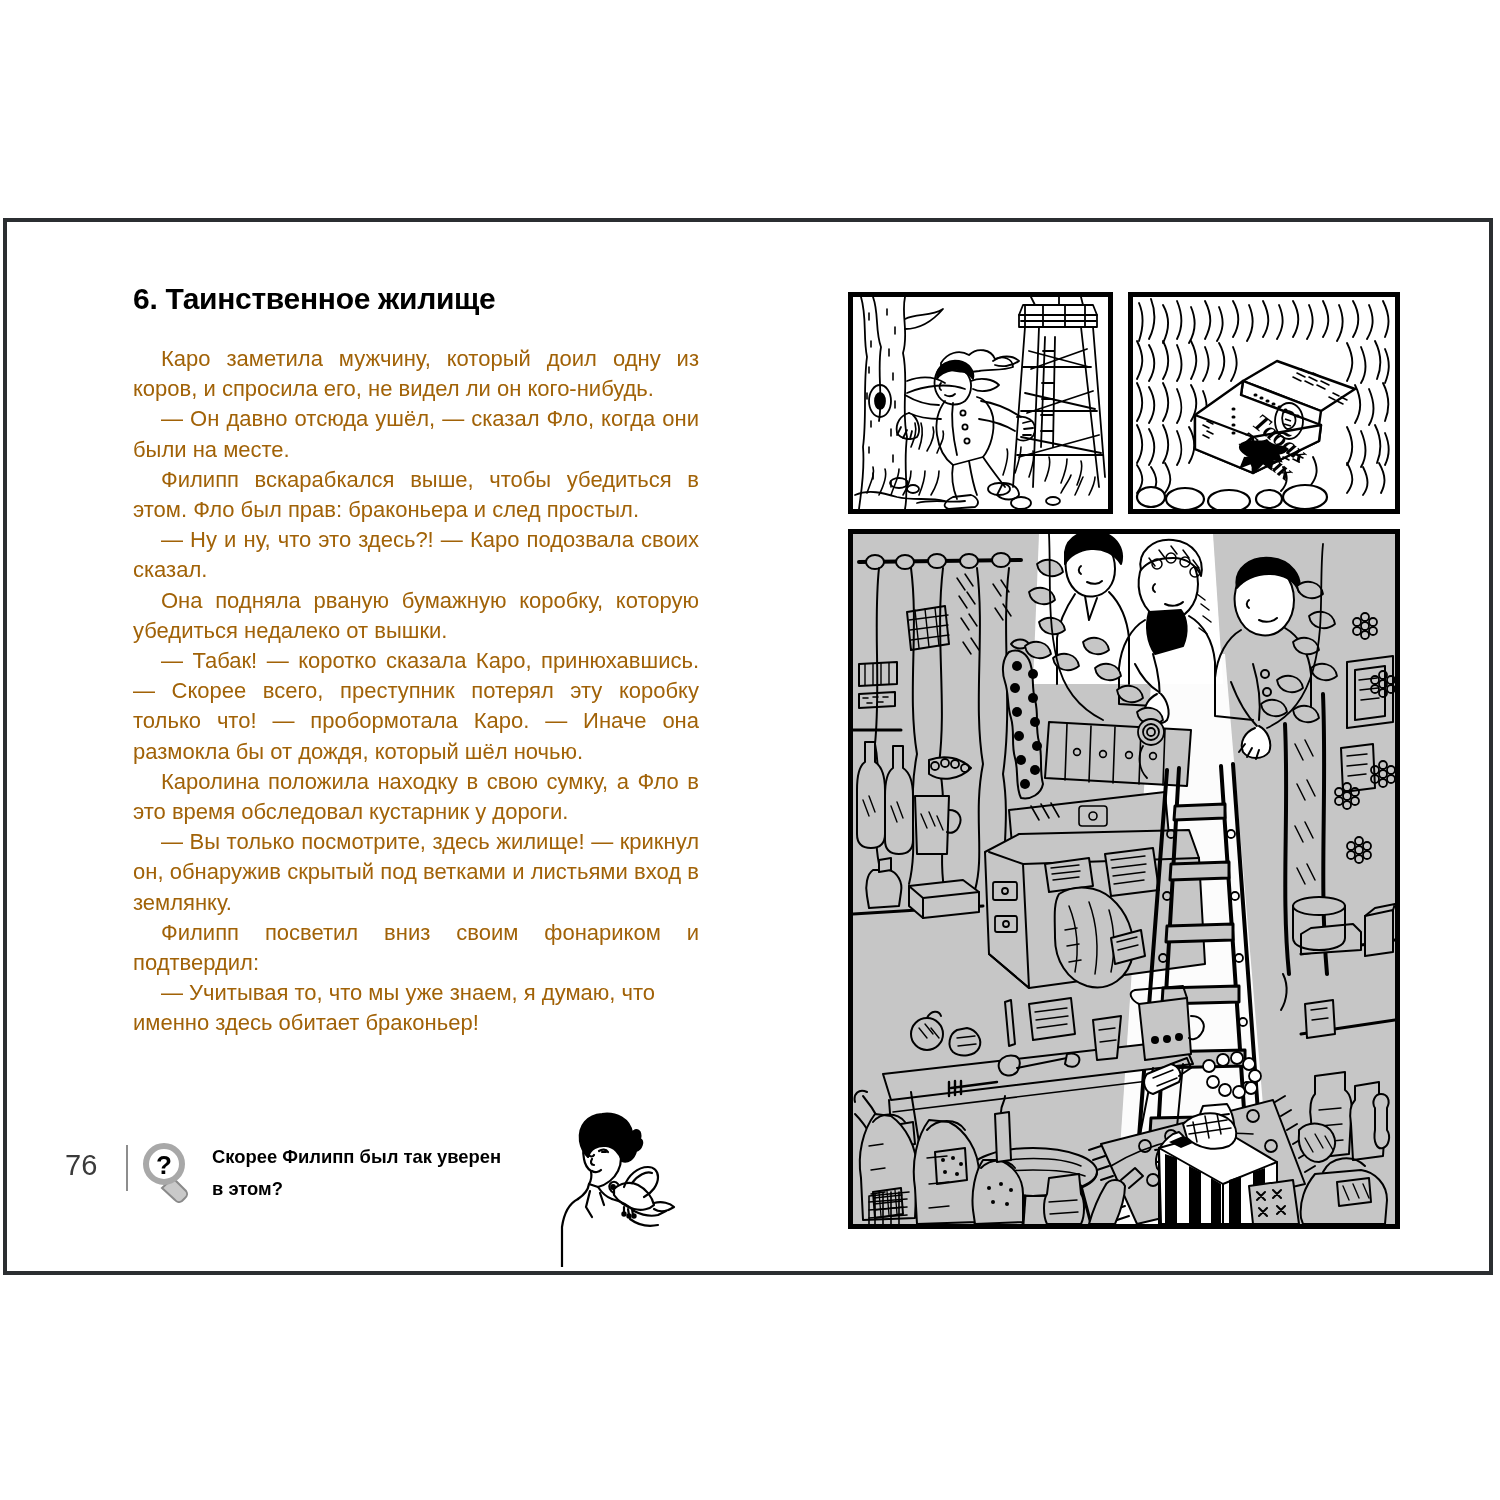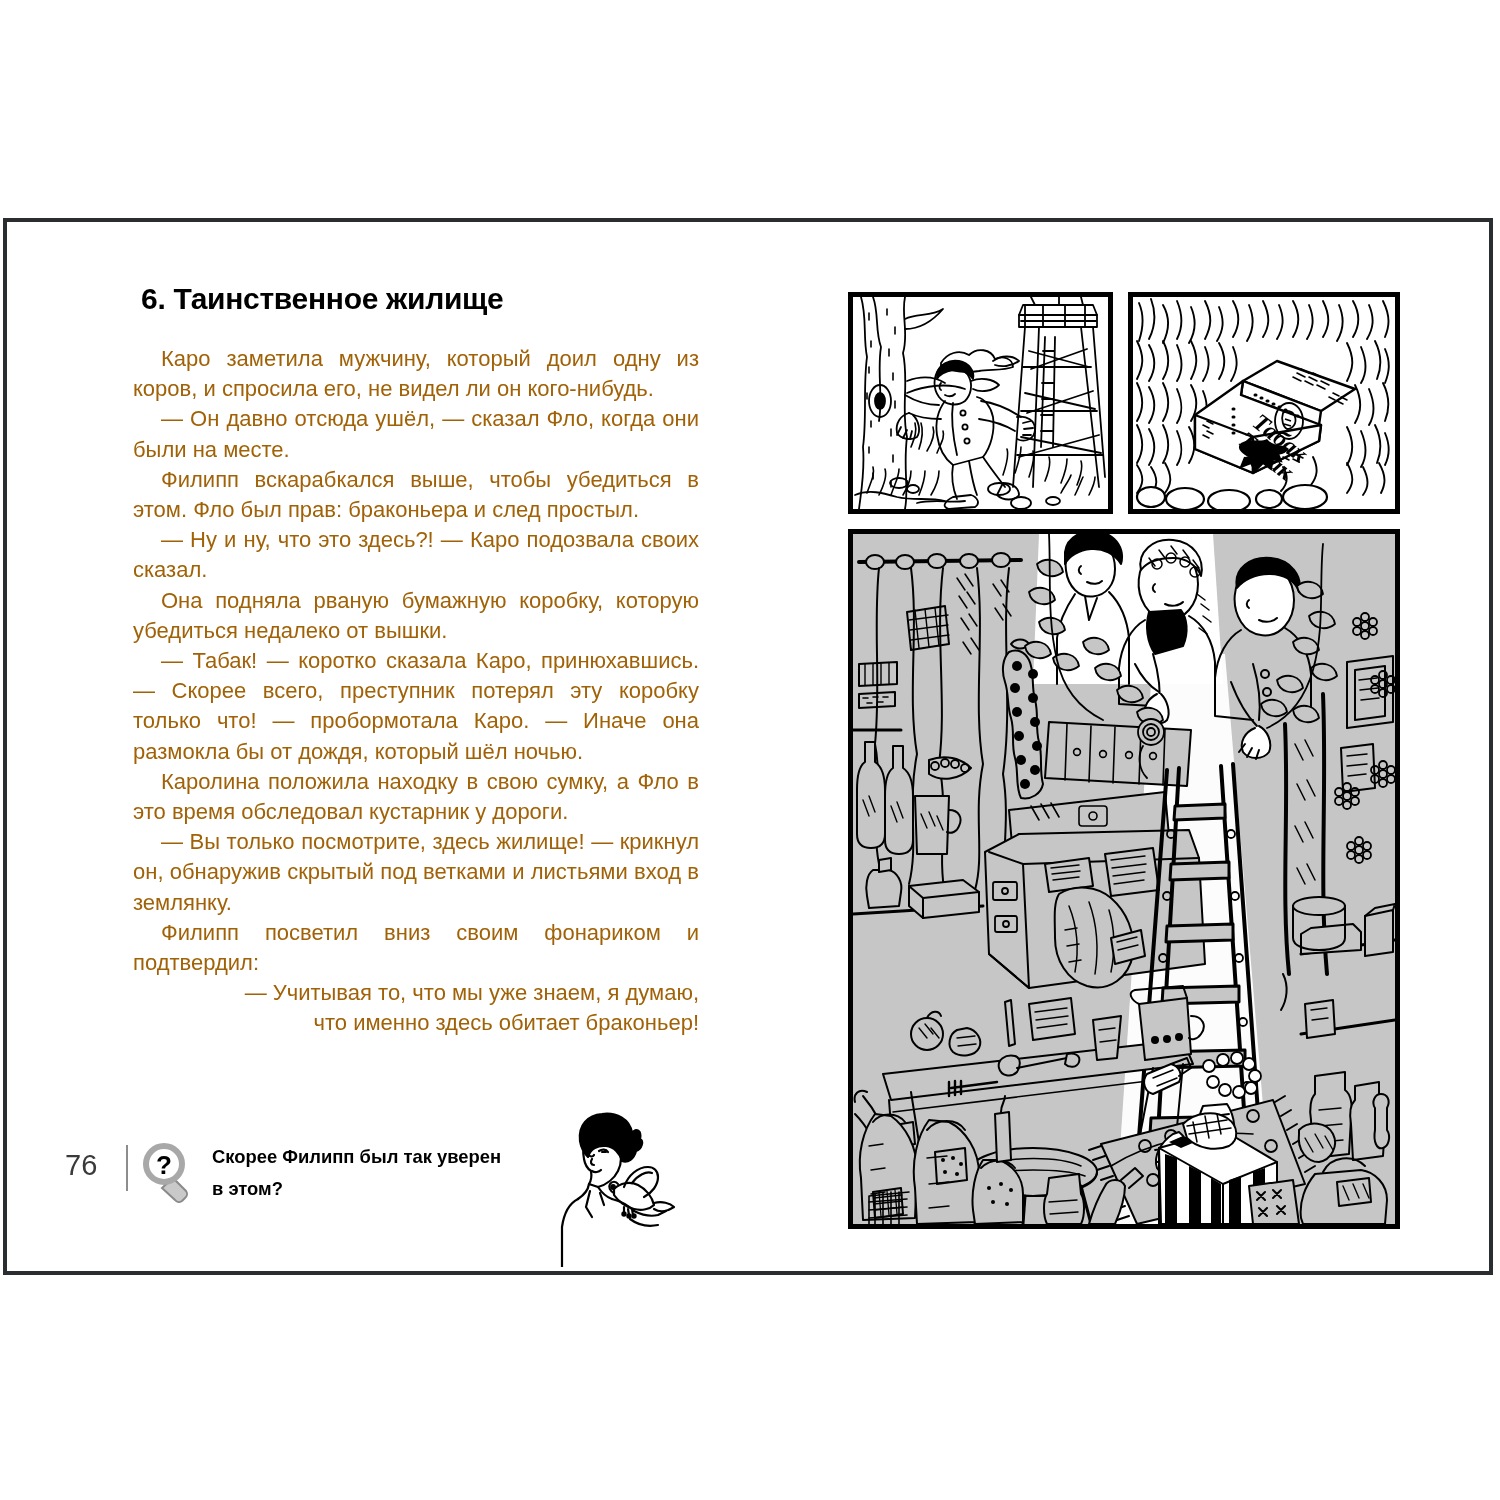--- a/index.html
+++ b/index.html
@@ -21,36 +21,36 @@
   .text-col{
     position:absolute;
     left:126px;top:60px;
     width:566px;
   }
   .chapter-title{
     font-size:30px;
     font-weight:bold;
     color:#000;
     letter-spacing:-0.3px;
-    margin:0 0 28px 8px;
+    margin:0 0 28px 0;
     white-space:nowrap;
   }
   .body-text{
     font-size:22px;
     line-height:30.2px;
     color:#a16207;
     text-align:justify;
     text-justify:inter-word;
     -webkit-hyphens:none;hyphens:none;
   }
   .body-text p{
     margin:0;
     text-indent:28px;
   }
-  .body-text p:last-child{ text-align:right;margin-left:48px; }
+  .body-text p:last-child{ text-align:left; }
   
   .footer{
     position:absolute;
     left:55px;
     bottom:46px;
     width:640px;
     height:110px;
   }
   .page-num{
     position:absolute;

